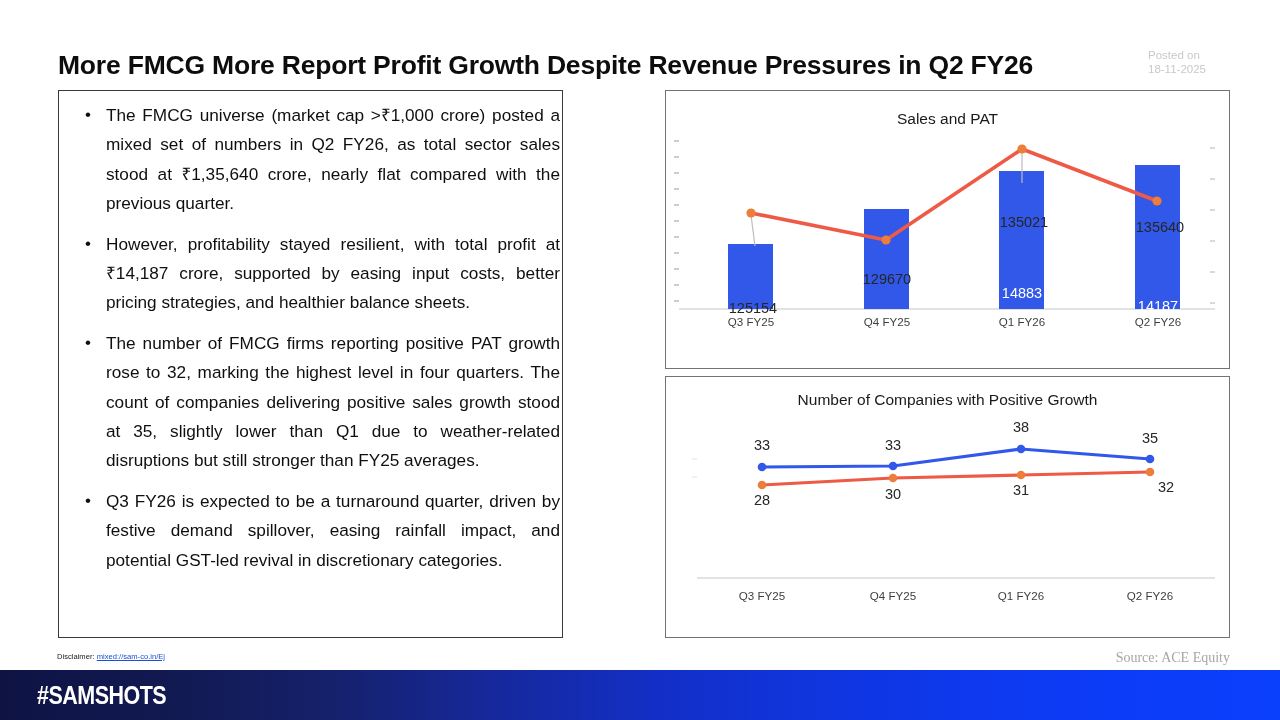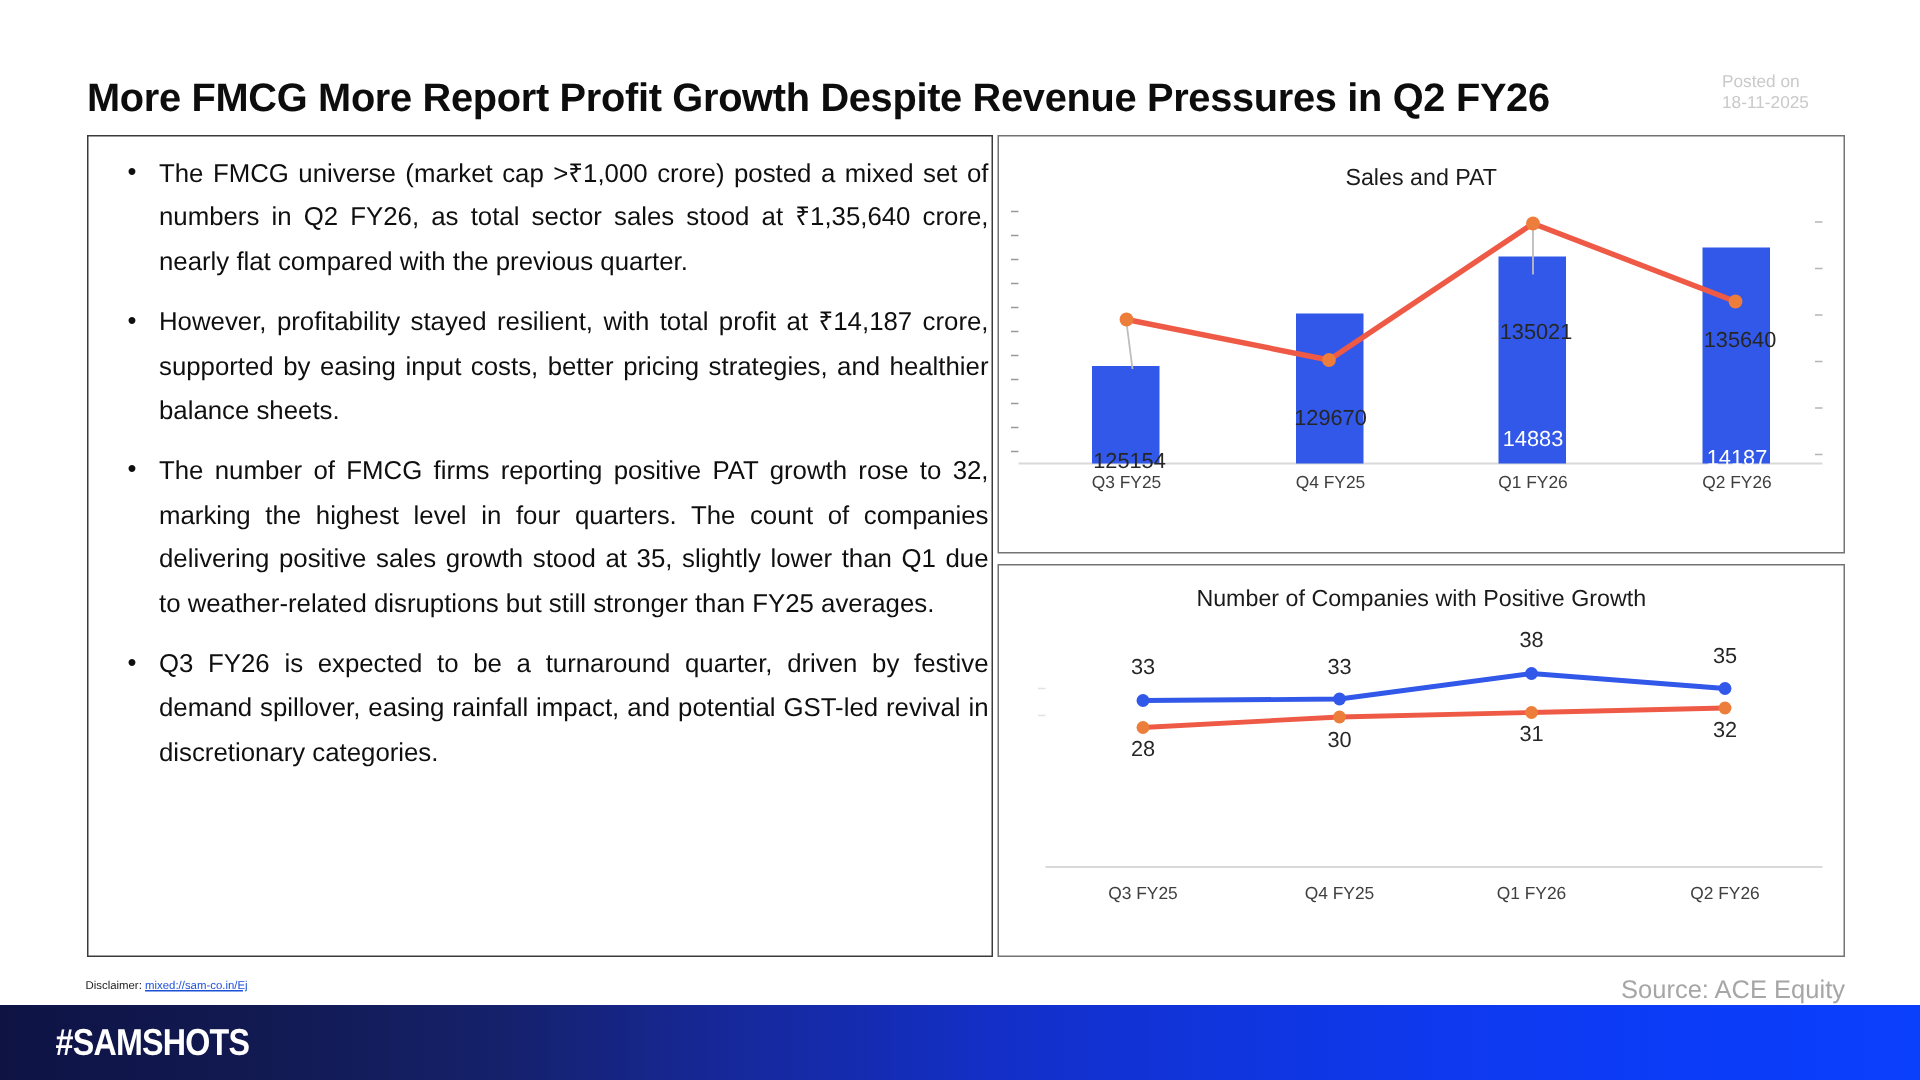--- a/index.html
+++ b/index.html
@@ -22,21 +22,21 @@
   .title .first-word {
     border-bottom: 2px solid #E8883A; padding-bottom: 17px;
   }
   .posted {
     position: absolute; left: 1148px; top: 48px; width: 110px;
     font-size: 11.5px; color: #c9c9c9; line-height: 14px;
   }
 
   
   .left-panel {
-    position: absolute; left: 58px; top: 90px; width: 604px; height: 548px;
+    position: absolute; left: 58px; top: 90px; width: 505px; height: 548px;
     border: 1px solid #3a3a3a; background: #fff;
     padding: 10px 2px 10px 14px;
   }
   ul.bullets { list-style: none; }
   ul.bullets li {
     position: relative;
     padding-left: 33px;
     font-size: 17.2px;
     line-height: 29.4px;
     color: #0f0f0f;
@@ -96,21 +96,21 @@
   }
 
   
   .disclaimer {
     position: absolute; left: 57px; top: 652px;
     font-size: 7.6px; color: #1a1a1a; white-space: nowrap;
   }
   .disclaimer a { color: #1a4fd8; text-decoration: underline; }
   .source {
     position: absolute; right: 50px; top: 650px;
-    font-size: 17px; color: #a6a6a6; white-space: nowrap;
+    font-size: 14px; color: #a6a6a6; white-space: nowrap; font-family: Liberation Serif, serif;
   }
 
   
   .bottombar {
     position: absolute; left: 0; top: 670px; width: 1280px; height: 50px;
     background: linear-gradient(90deg,
       #0e1344 0%, #121a52 14%, #15216b 26%, #16289a 38%,
       #132fc8 52%, #1035de 64%, #0e39ef 76%, #0c3cf8 88%, #0a3ffb 100%);
   }
   .samshots {
@@ -267,21 +267,21 @@
     </div>
 
     <div class="dlabel" style="left:51px;  top:60px; width:90px;">33</div>
     <div class="dlabel" style="left:182px; top:60px; width:90px;">33</div>
     <div class="dlabel" style="left:310px; top:42px; width:90px;">38</div>
     <div class="dlabel" style="left:439px; top:53px; width:90px;">35</div>
 
     <div class="dlabel" style="left:51px;  top:115px; width:90px;">28</div>
     <div class="dlabel" style="left:182px; top:109px; width:90px;">30</div>
     <div class="dlabel" style="left:310px; top:105px; width:90px;">31</div>
-    <div class="dlabel" style="left:439px; top:102px; width:90px;">32</div>
+    <div class="dlabel" style="left:455px; top:102px; width:90px;">32</div>
 
     <div class="xtick" style="left:51px;  top:212px; width:90px;">Q3 FY25</div>
     <div class="xtick" style="left:182px; top:212px; width:90px;">Q4 FY25</div>
     <div class="xtick" style="left:310px; top:212px; width:90px;">Q1 FY26</div>
     <div class="xtick" style="left:439px; top:212px; width:90px;">Q2 FY26</div>
 
   </div>
 
   <div class="disclaimer">
     <span>Disclaimer:</span>

